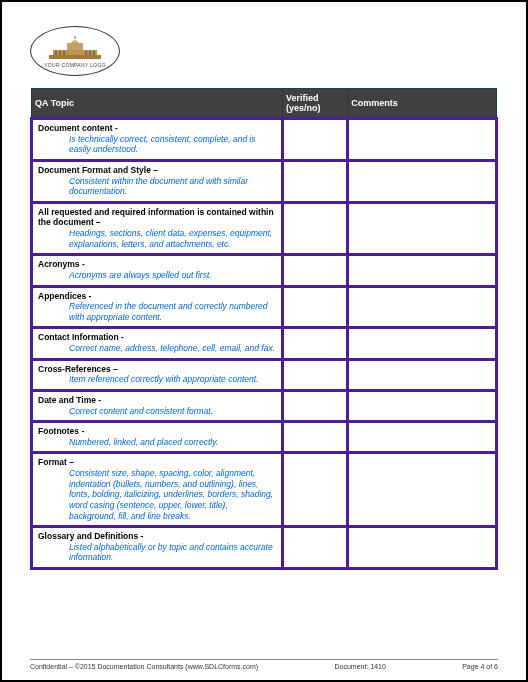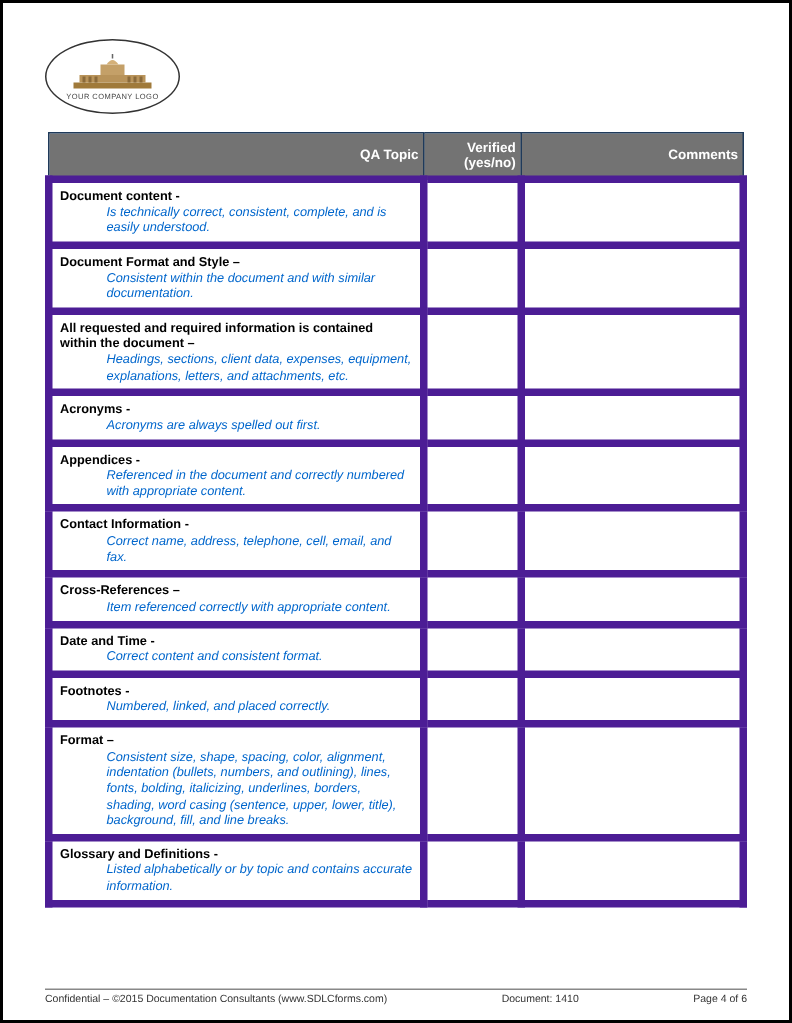--- a/index.html
+++ b/index.html
@@ -7,25 +7,25 @@
     .page { padding: 24px 28px 10px 28px; height: 100%; display: flex; flex-direction: column; }
     .header { display: flex; justify-content: space-between; align-items: flex-start; margin-bottom: 12px; }
     .logo-wrap { width: 90px; height: 50px; border: 1px solid #333; border-radius: 50%; display: flex; flex-direction: column; align-items: center; justify-content: center; background: #fff; position: relative; overflow: hidden; }
     .logo-svg { width: 60px; height: 26px; }
     .logo-text { font-size: 5px; color: #444; letter-spacing: 0.3px; margin-top: 1px; }
     .title-block { text-align: right; }
     .title-block .t1 { font-size: 13px; font-weight: bold; }
     .title-block .t2 { font-size: 12px; font-weight: bold; }
     .title-block .t3 { font-size: 11px; }
     table { width: 100%; border-collapse: collapse; table-layout: fixed; }
-    thead th { background: #737373; color: #fff; font-size: 9px; font-weight: bold; text-align: right; padding: 4px 3px; border: 1px solid #1f3a5a; }
+    thead th { background: #404040; color: #fff; font-size: 9px; font-weight: bold; text-align: left; padding: 4px 3px; border: 1px solid #1f3a5a; }
     thead th:first-child { width: 54%; }
     thead th:nth-child(2) { width: 14%; }
     thead th:nth-child(3) { width: 32%; }
-    tbody td { border: 5px solid #4c1d95; padding: 3px 5px 4px 5px; vertical-align: top; }
+    tbody td { border: 3px solid #4c1d95; padding: 3px 5px 4px 5px; vertical-align: top; }
     .topic-title { font-size: 8.5px; font-weight: bold; color: #000; line-height: 1.25; }
     .topic-desc { font-size: 8.5px; font-style: italic; color: #0066cc; line-height: 1.25; margin-left: 31px; }
     .content-wrap { flex: 1; }
     .footer { border-top: 1px solid #888; margin-top: 8px; padding-top: 3px; display: flex; justify-content: space-between; font-size: 7px; color: #333; }
   </style>
 </head>
 <body>
 
 <div class="page">
   <div class="header">

